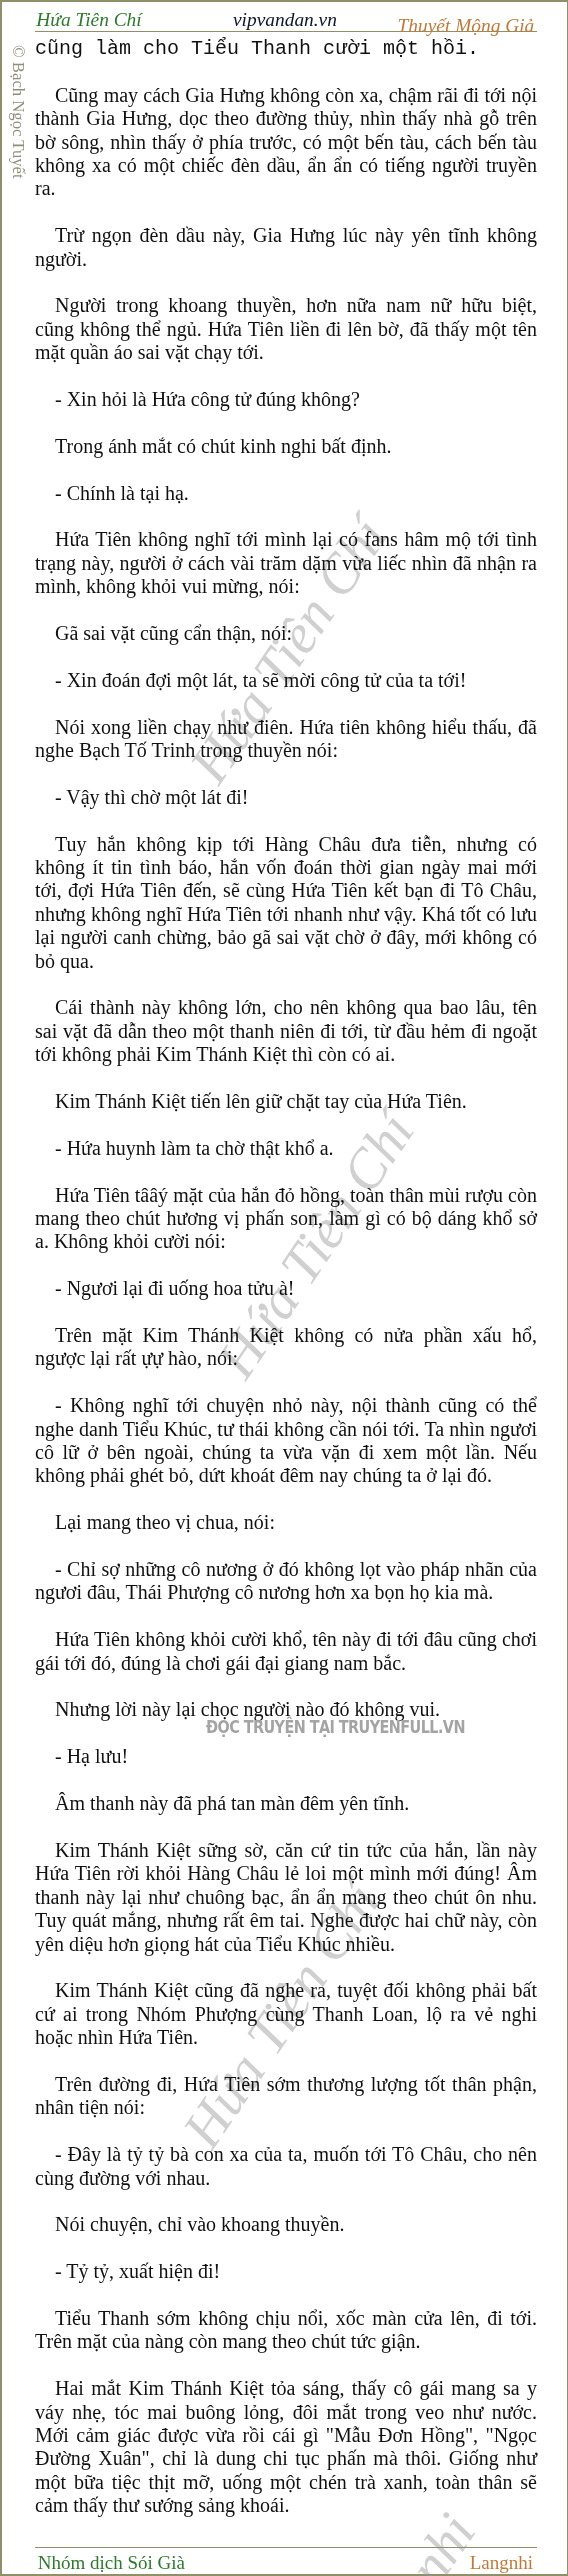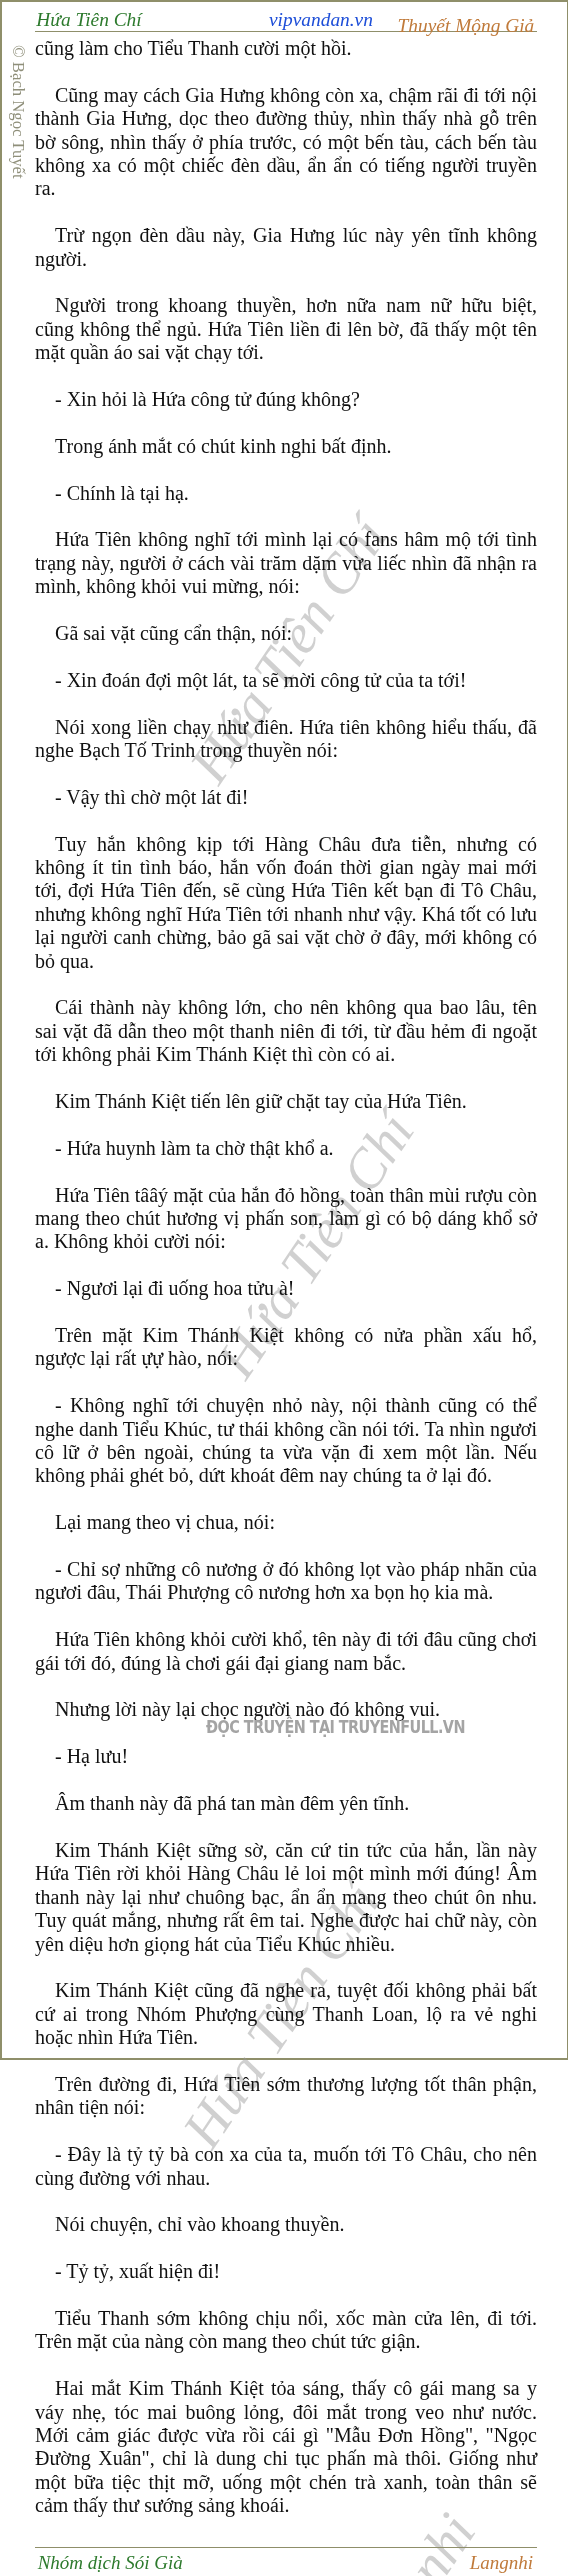--- a/index.html
+++ b/index.html
@@ -1,63 +1,63 @@
 <!DOCTYPE html>
 <html style="font-size:10.7px"><head>
 <meta charset="utf-8">
 <style>
   html, body { margin: 0; padding: 0; background: #ffffff; }
   body { width: 569px; height: 2576px; position: relative; overflow: hidden; }
   .page {
-    position: absolute; left: 0; top: 0; width: 569px; height: 2060px;
+    position: absolute; left: 0; top: 0; width: 569px; height: 2576px;
     box-sizing: border-box;
     border: 2.7px solid #8f8f6a;
     background: #ffffff;
   }
   .header {
     position: absolute; left: 33px; top: 5.4px; width: 502px; height: 24px;
     border-bottom: 1.3px solid #8f8f6a;
     font-family: "Liberation Serif", "DejaVu Serif", serif;
     font-style: italic; font-size: 19.4px; line-height: 21.4px;
   }
   .header .title { position: absolute; left: 1.3px; top: 1.3px; color: #2d7a2d; }
-  .header .site { position: absolute; left: 198px; top: 1.3px; color: #1d4ed8; margin-left: 36px; }
+  .header .site { position: absolute; left: 198px; top: 1.3px; color: #0f172a; }
   .header .author { position: absolute; right: 2.7px; top: 8px; color: #c07a3a; }
   .side-copyright {
     position: absolute; left: 8px; top: 43px;
     transform-origin: left top; transform: rotate(90deg) translateY(-17.4px);
     font-family: "Liberation Serif", "DejaVu Serif", serif;
     font-size: 16.7px; line-height: 17.4px; color: #8f8f7a; white-space: nowrap;
   }
   .content {
     position: absolute; left: 33px; top: 35px; width: 502px;
     font-family: "Liberation Serif", "DejaVu Serif", serif;
     font-size: 20px; line-height: 23.4px; color: #111111;
     text-align: justify;
   }
   .content p { margin: 0 0 23.4px 0; text-indent: 20px; }
-  .content p.first { text-indent: 0; }
+  .content p.first { text-indent: 0; font-family: Liberation Mono, monospace; }
   .watermark {
     position: absolute;
     font-family: "Liberation Serif", "DejaVu Serif", serif;
     font-style: italic; font-size: 56px; color: rgba(150,150,150,0.45);
     white-space: nowrap; transform: rotate(-56deg); transform-origin: center center;
     pointer-events: none;
   }
   .site-watermark {
     position: absolute; left: 204px; top: 1714px;
     font-family: "DejaVu Sans", "Liberation Sans", sans-serif; font-weight: bold;
     font-size: 18px; letter-spacing: -0.7px; color: #a4a4a4;
     transform: scaleX(0.8); transform-origin: left top; white-space: nowrap;
   }
   .footer {
     position: absolute; left: 33px; top: 2545px; width: 502px; height: 28px;
     border-top: 1.3px solid #8f8f6a;
     font-family: "Liberation Serif", "DejaVu Serif", serif;
-    font-style: italic; font-size: 19px; line-height: 23px;
+    font-size: 19px; line-height: 23px;
   }
   .footer .group { position: absolute; left: 2.7px; top: 2.7px; color: #2d7a2d; }
   .footer .translator { position: absolute; right: 4px; top: 2.7px; color: #c07a3a; }
 </style>
 </head>
 <body>
 
 <div class="page">
 
   <div class="header">

